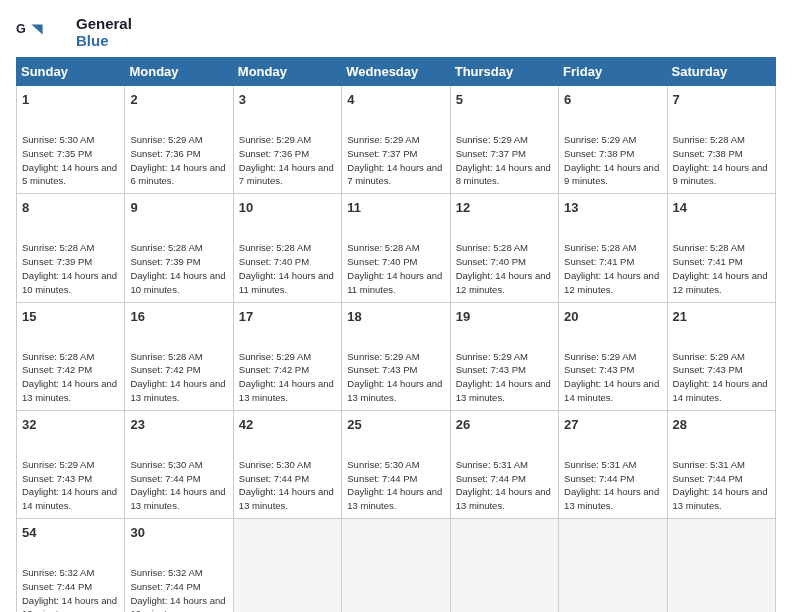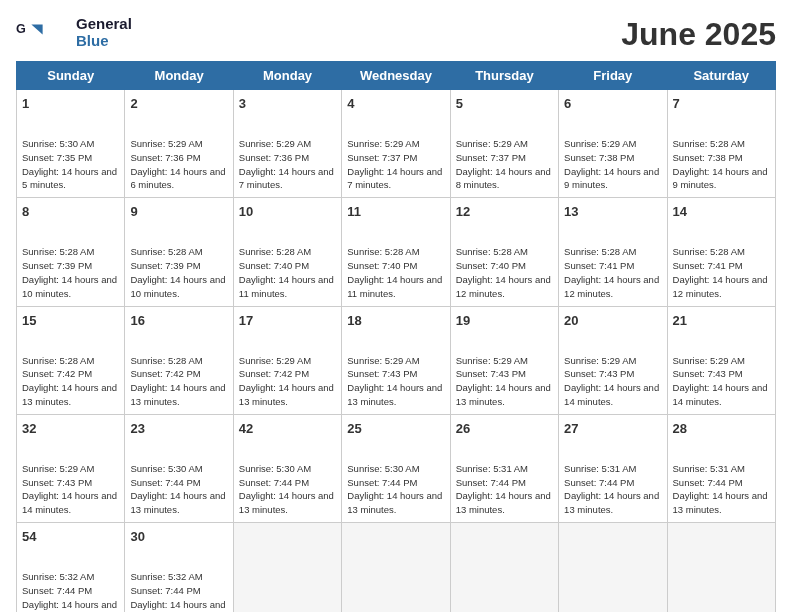--- a/index.html
+++ b/index.html
@@ -51,21 +51,21 @@
       width: 100%;
       border-collapse: collapse;
       font-size: 11px;
     }
     .calendar-table thead tr th {
       background-color: #2e6da4;
       color: #fff;
       padding: 6px 4px;
       font-size: 13px;
       font-weight: bold;
-      text-align: center;
+      text-align: left;
       border: 1px solid #2e6da4;
     }
     .calendar-table tbody tr td {
       vertical-align: top;
       padding: 5px 5px;
       border: 1px solid #ccc;
       background: #fff;
       width: calc(100% / 7);
       min-height: 80px;
       color: #333;
@@ -95,21 +95,20 @@
     <svg class="logo-icon" viewBox="0 0 40 40">
       <text y="20" font-size="18" font-family="Arial" font-weight="bold" fill="#1a1a2e">G</text>
       <polygon points="22,8 38,8 38,22" fill="#2e6da4"></polygon>
     </svg>
     <div class="logo-text">
       <div>General</div>
       <div><span>Blue</span></div>
     </div>
   </div>
   <div class="title-area">
-    <div class="main-title">June 2025</div>
   </div>
 </div>
 
 <table class="calendar-table">
   <thead>
     <tr id="weekday-header">
         <th>Sunday</th>
         <th>Monday</th>
         <th>Monday</th>
         <th>Wednesday</th>

